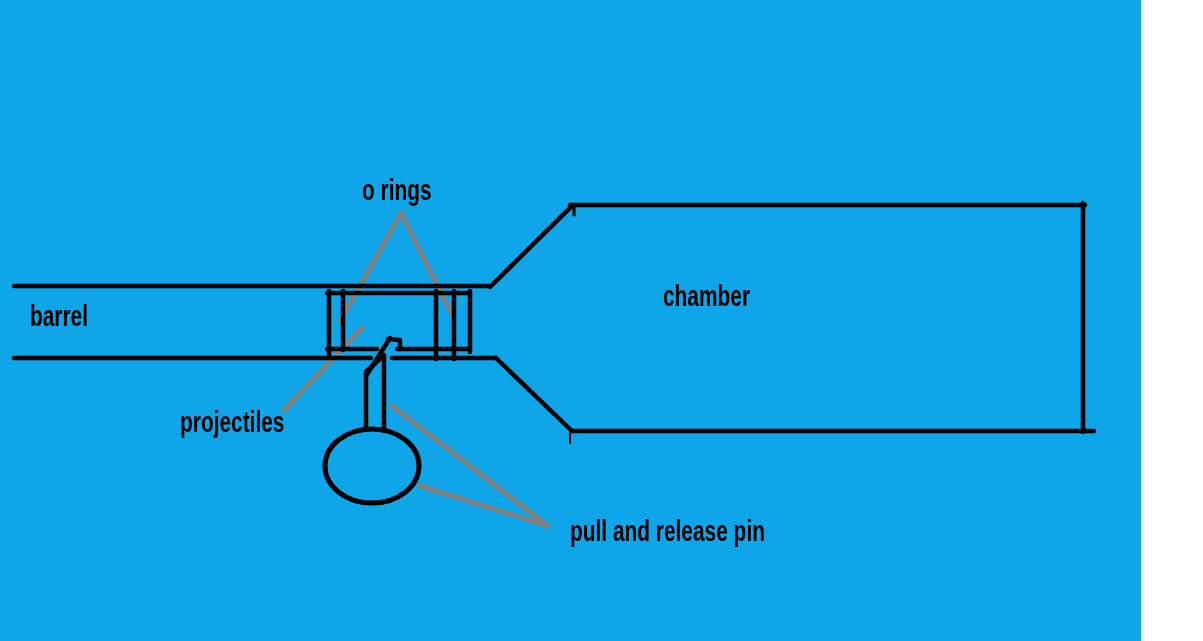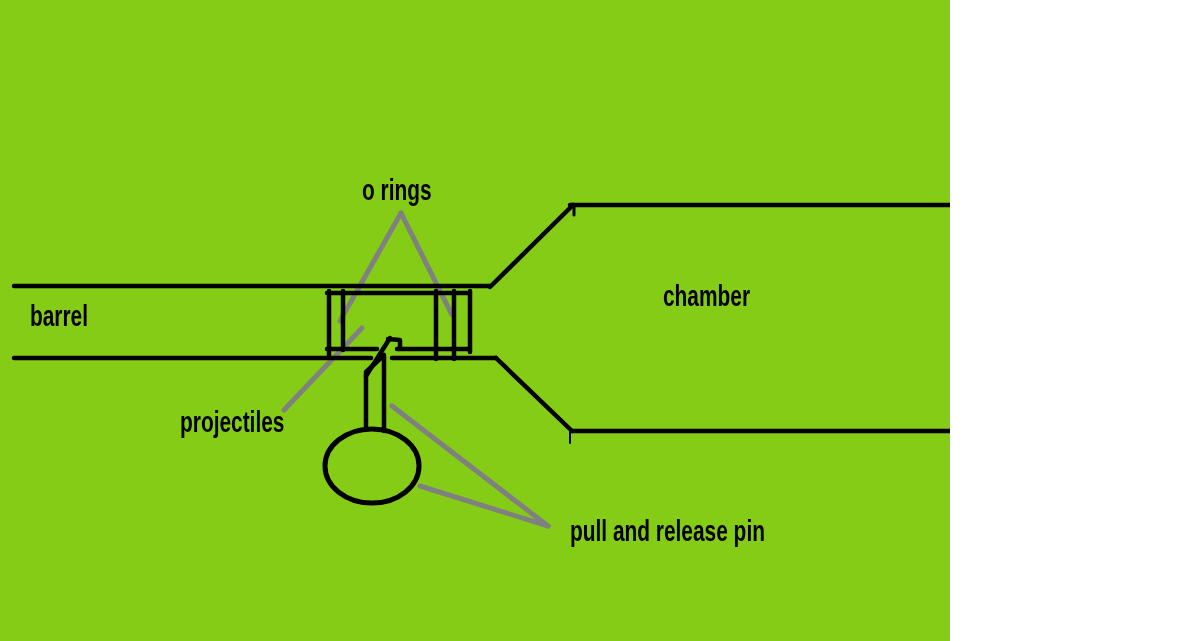--- a/index.html
+++ b/index.html
@@ -1,19 +1,19 @@
 <!DOCTYPE html>
 <html><head>
 <meta charset="utf-8">
 <style>
   html,body{margin:0;padding:0;background:#ffffff;}
   #stage{
     position:relative;
-    width:950px;height:641px;
-    background:#84cc16;
+    width:1141px;height:641px;
+    background:#0ea5e9;
     overflow:hidden;
     font-family:"Liberation Sans",sans-serif;
   }
   #diagram-svg{position:absolute;left:0;top:0;}
   .lbl{
     position:absolute;
     font-family:"Liberation Sans",sans-serif;
     font-weight:700;
     font-size:29px;
     line-height:1;

